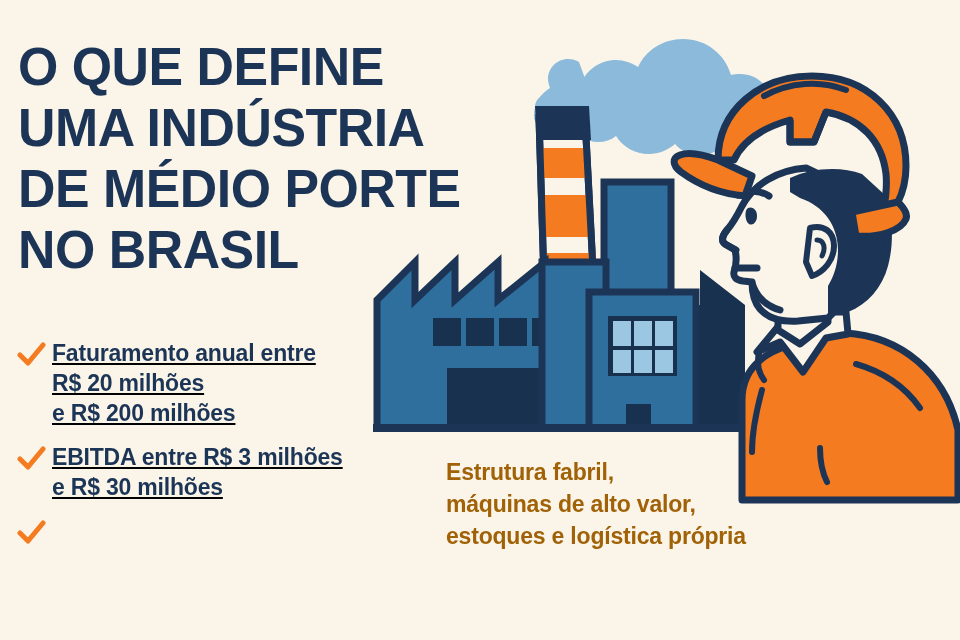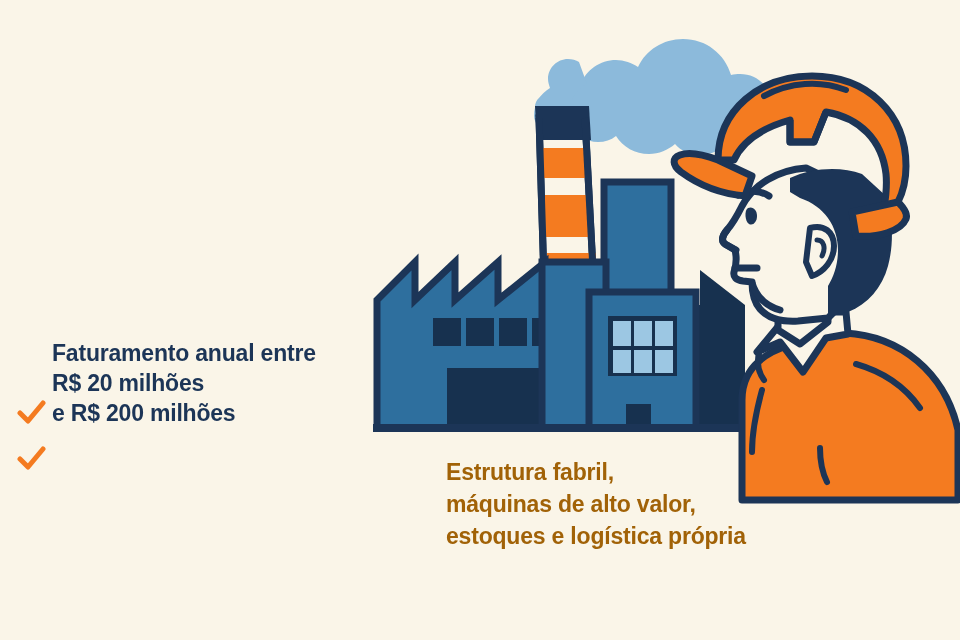--- a/index.html
+++ b/index.html
@@ -52,22 +52,23 @@
   
   #bullets {
     position: absolute;
     left: 16px;
     top: 338px;
     width: 410px;
     z-index: 5;
   }
   .bullet {
     display: flex;
-    align-items: flex-end;
+    align-items: flex-start;
     margin-bottom: 14px;
+    text-decoration: underline;
   }
   .check-icon {
     flex: 0 0 auto;
     width: 30px;
     height: 30px;
     margin-top: 2px;
   }
   .bullet-text {
     font-family: "Liberation Sans", sans-serif;
     font-weight: bold;
@@ -294,32 +295,45 @@
                C901 231 878 238 856 236
                L852 212
                Z"></path>
 
       <path fill="none" stroke="#1c3557" stroke-width="7" stroke-linejoin="round" d="M790 120 L790 142 L814 142 L826 112"></path>
 
       <path fill="none" stroke="#1c3557" stroke-width="6" stroke-linecap="round" d="M764 96 C790 82 820 80 846 90"></path>
     </g>
   </svg>
 
+  <div id="headline">
+    <div class="hl-line">O QUE DEFINE</div>
+    <div class="hl-line">UMA INDÚSTRIA</div>
+    <div class="hl-line">DE MÉDIO PORTE</div>
+    <div class="hl-line">NO BRASIL</div>
+  </div>
 
   <div id="bullets">
 
     <div class="bullet">
       <svg class="check-icon" viewBox="0 0 30 30">
         <path d="M4 15 L12 23 L27 5" fill="none" stroke="#f47b20" stroke-width="5" stroke-linecap="round" stroke-linejoin="round"></path>
       </svg>
       <div class="bullet-text">Faturamento anual entre
 R$ 20 milhões
 e R$ 200 milhões</div>
     </div>
 
+    <div class="bullet">
+      <svg class="check-icon" viewBox="0 0 30 30">
+        <path d="M4 15 L12 23 L27 5" fill="none" stroke="#f47b20" stroke-width="5" stroke-linecap="round" stroke-linejoin="round"></path>
+      </svg>
+      <div class="bullet-text">EBITDA entre R$ 3 milhões
+e R$ 30 milhões</div>
+    </div>
 
     <div class="bullet">
       <svg class="check-icon" viewBox="0 0 30 30">
         <path d="M4 15 L12 23 L27 5" fill="none" stroke="#f47b20" stroke-width="5" stroke-linecap="round" stroke-linejoin="round"></path>
       </svg>
     </div>
 
   </div>
 
   <div id="caption">Estrutura fabril,

